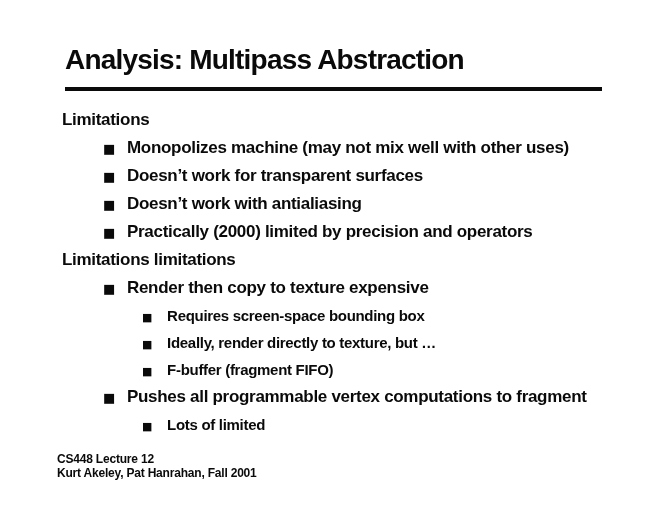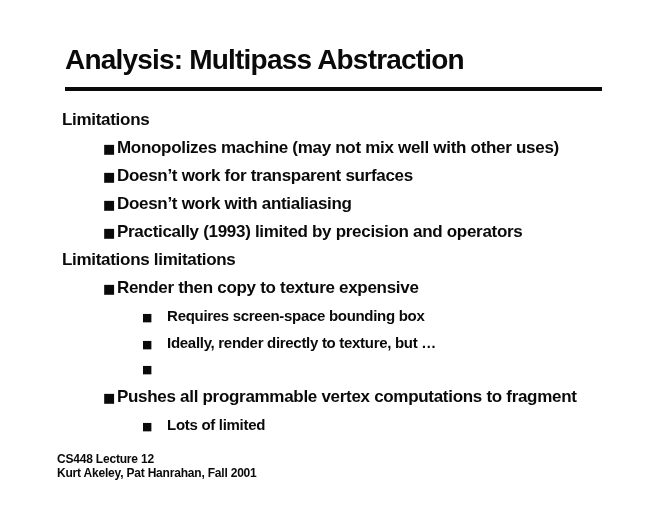--- a/index.html
+++ b/index.html
@@ -34,21 +34,21 @@
   .l1 { height:28px; line-height:28px; font-size:17px; font-weight:bold; letter-spacing:-0.3px; }
   .l2 { height:27px; line-height:27px; font-size:15px; font-weight:bold; letter-spacing:-0.3px; }
 
   .l0 .txt { margin-left:62px; }
 
   .bullet {
     font-family:"DejaVu Sans", sans-serif;
     color:#0a0a0a;
   }
   .l1 .bullet { margin-left:103px; font-size:13px; }
-  .l1 .txt    { margin-left:2px; }
+  .l1 .txt    { margin-left:12px; }
   .l2 .bullet { margin-left:142px; font-size:11px; }
   .l2 .txt    { margin-left:15px; }
 
   .footer {
     position:absolute; left:57px; right:83px; top:452px;
     display:flex; justify-content:space-between;
     font-size:12px; font-weight:bold; letter-spacing:-0.2px;flex-direction:column;
   }
 </style>
 </head>
@@ -75,21 +75,21 @@
       <span class="txt">Doesn’t work for transparent surfaces</span>
     </div>
 
     <div class="row l1">
       <span class="bullet">■</span>
       <span class="txt">Doesn’t work with antialiasing</span>
     </div>
 
     <div class="row l1">
       <span class="bullet">■</span>
-      <span class="txt">Practically (1993) limited by precision and operators</span>
+      <span class="txt">Practically (2000) limited by precision and operators</span>
     </div>
 
     <div class="row l0">
       <span class="txt">Limitations limitations</span>
     </div>
 
     <div class="row l1">
       <span class="bullet">■</span>
       <span class="txt">Render then copy to texture expensive</span>
     </div>
@@ -99,20 +99,21 @@
       <span class="txt">Requires screen-space bounding box</span>
     </div>
 
     <div class="row l2">
       <span class="bullet">■</span>
       <span class="txt">Ideally, render directly to texture, but …</span>
     </div>
 
     <div class="row l2">
       <span class="bullet">■</span>
+      <span class="txt">F-buffer (fragment FIFO)</span>
     </div>
 
     <div class="row l1">
       <span class="bullet">■</span>
       <span class="txt">Pushes all programmable vertex computations to fragment</span>
     </div>
 
     <div class="row l2">
       <span class="bullet">■</span>
       <span class="txt">Lots of limited</span>

